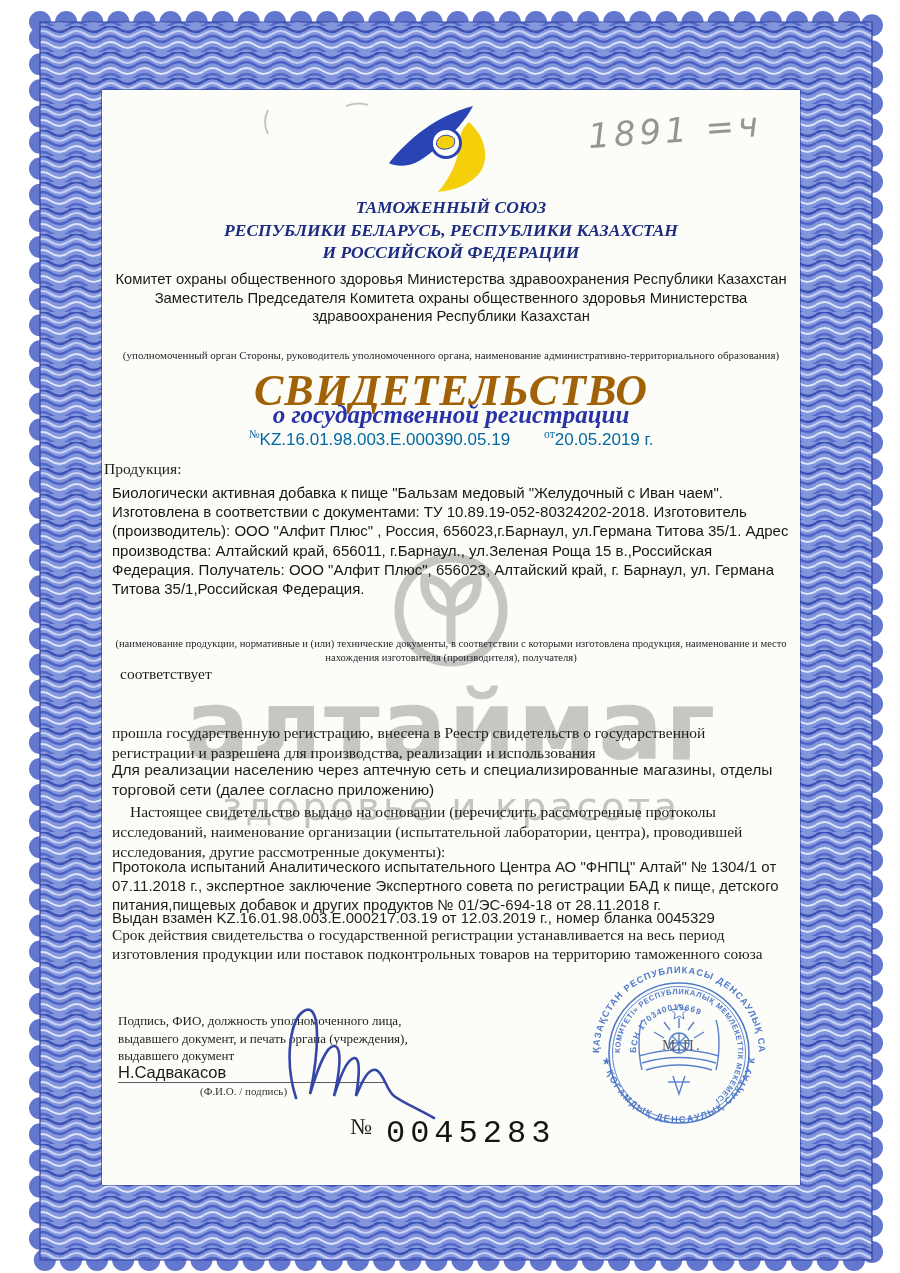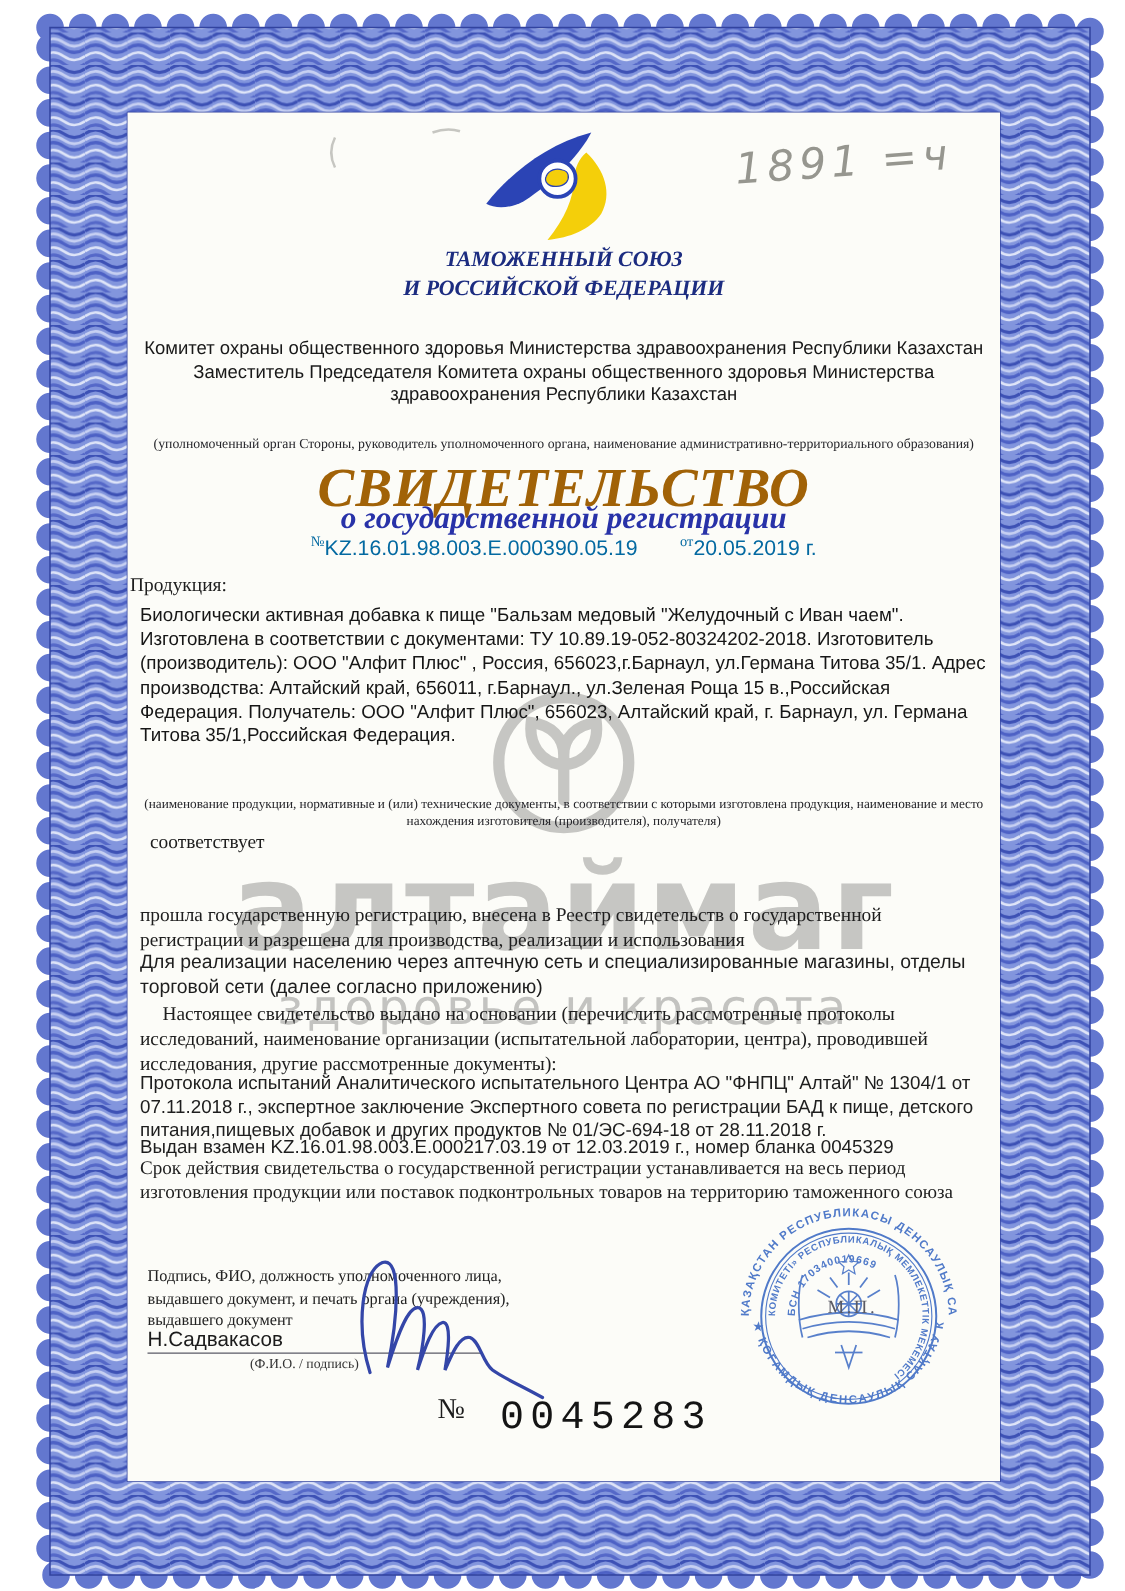--- a/index.html
+++ b/index.html
@@ -41,21 +41,21 @@
   #reissue{top:909px;font-size:15px;}
   #validity{top:926px;font-size:15.3px;line-height:18.8px;}
   
   #sig-caption{left:118px;top:1012px;width:330px;font-size:13px;line-height:17.5px;color:#222;}
   #sig-name{left:118px;top:1063px;font-family:"Liberation Sans",sans-serif;font-size:16.5px;color:#1b1b1b;}
   #sig-line{left:118px;top:1082px;width:268px;border-bottom:1.4px solid #5a5a66;height:0;}
   #sig-name-caption{left:200px;top:1085px;width:200px;font-size:11px;color:#333;}
   
   #serial{left:350px;top:1114px;}
   #serial .no{font-size:23px;color:#1c1c1c;vertical-align:8px;}
-  #serial .digits{font-family:"Liberation Mono",monospace;font-size:32px;letter-spacing:5px;color:#141414;margin-left:28px;}
+  #serial .digits{font-family:"Liberation Mono",monospace;font-size:32px;letter-spacing:5px;color:#141414;margin-left:14px;}
   
   #handwriting{left:588px;top:108px;width:230px;font-family:"DejaVu Sans",sans-serif;
                font-size:34px;font-weight:300;font-style:italic;color:#96968f;transform:rotate(-4deg);letter-spacing:4px;}
   svg{display:block;}
 </style>
 </head>
 <body>
 
 <div id="page">
 
@@ -99,20 +99,21 @@
   <svg class="abs" style="left:250px;top:92px" width="160" height="50" viewBox="0 0 160 50">
     <g stroke="#b9b9b4" stroke-width="2" fill="none" opacity="0.8">
       <path d="M18 18 C 14 26 14 34 18 42"></path>
         <path d="M96 14 C 104 11 112 11 118 13"></path>
     </g>
   </svg>
   <div class="abs" id="handwriting">1891 =ч</div>
 
   <div class="abs center-block" id="union">
     <div>ТАМОЖЕННЫЙ СОЮЗ</div>
+    <div>РЕСПУБЛИКИ БЕЛАРУСЬ, РЕСПУБЛИКИ КАЗАХСТАН</div>
     <div>И РОССИЙСКОЙ ФЕДЕРАЦИИ</div>
   </div>
 
   <div class="abs center-block" id="authority">
     <div>Комитет охраны общественного здоровья Министерства здравоохранения Республики Казахстан</div>
     <div>Заместитель Председателя Комитета охраны общественного здоровья Министерства здравоохранения Республики Казахстан</div>
   </div>
   <div class="abs center-block" id="caption1">(уполномоченный орган Стороны, руководитель уполномоченного органа, наименование административно-территориального образования)</div>
 
   <div class="abs center-block" id="doc-title">СВИДЕТЕЛЬСТВО</div>

